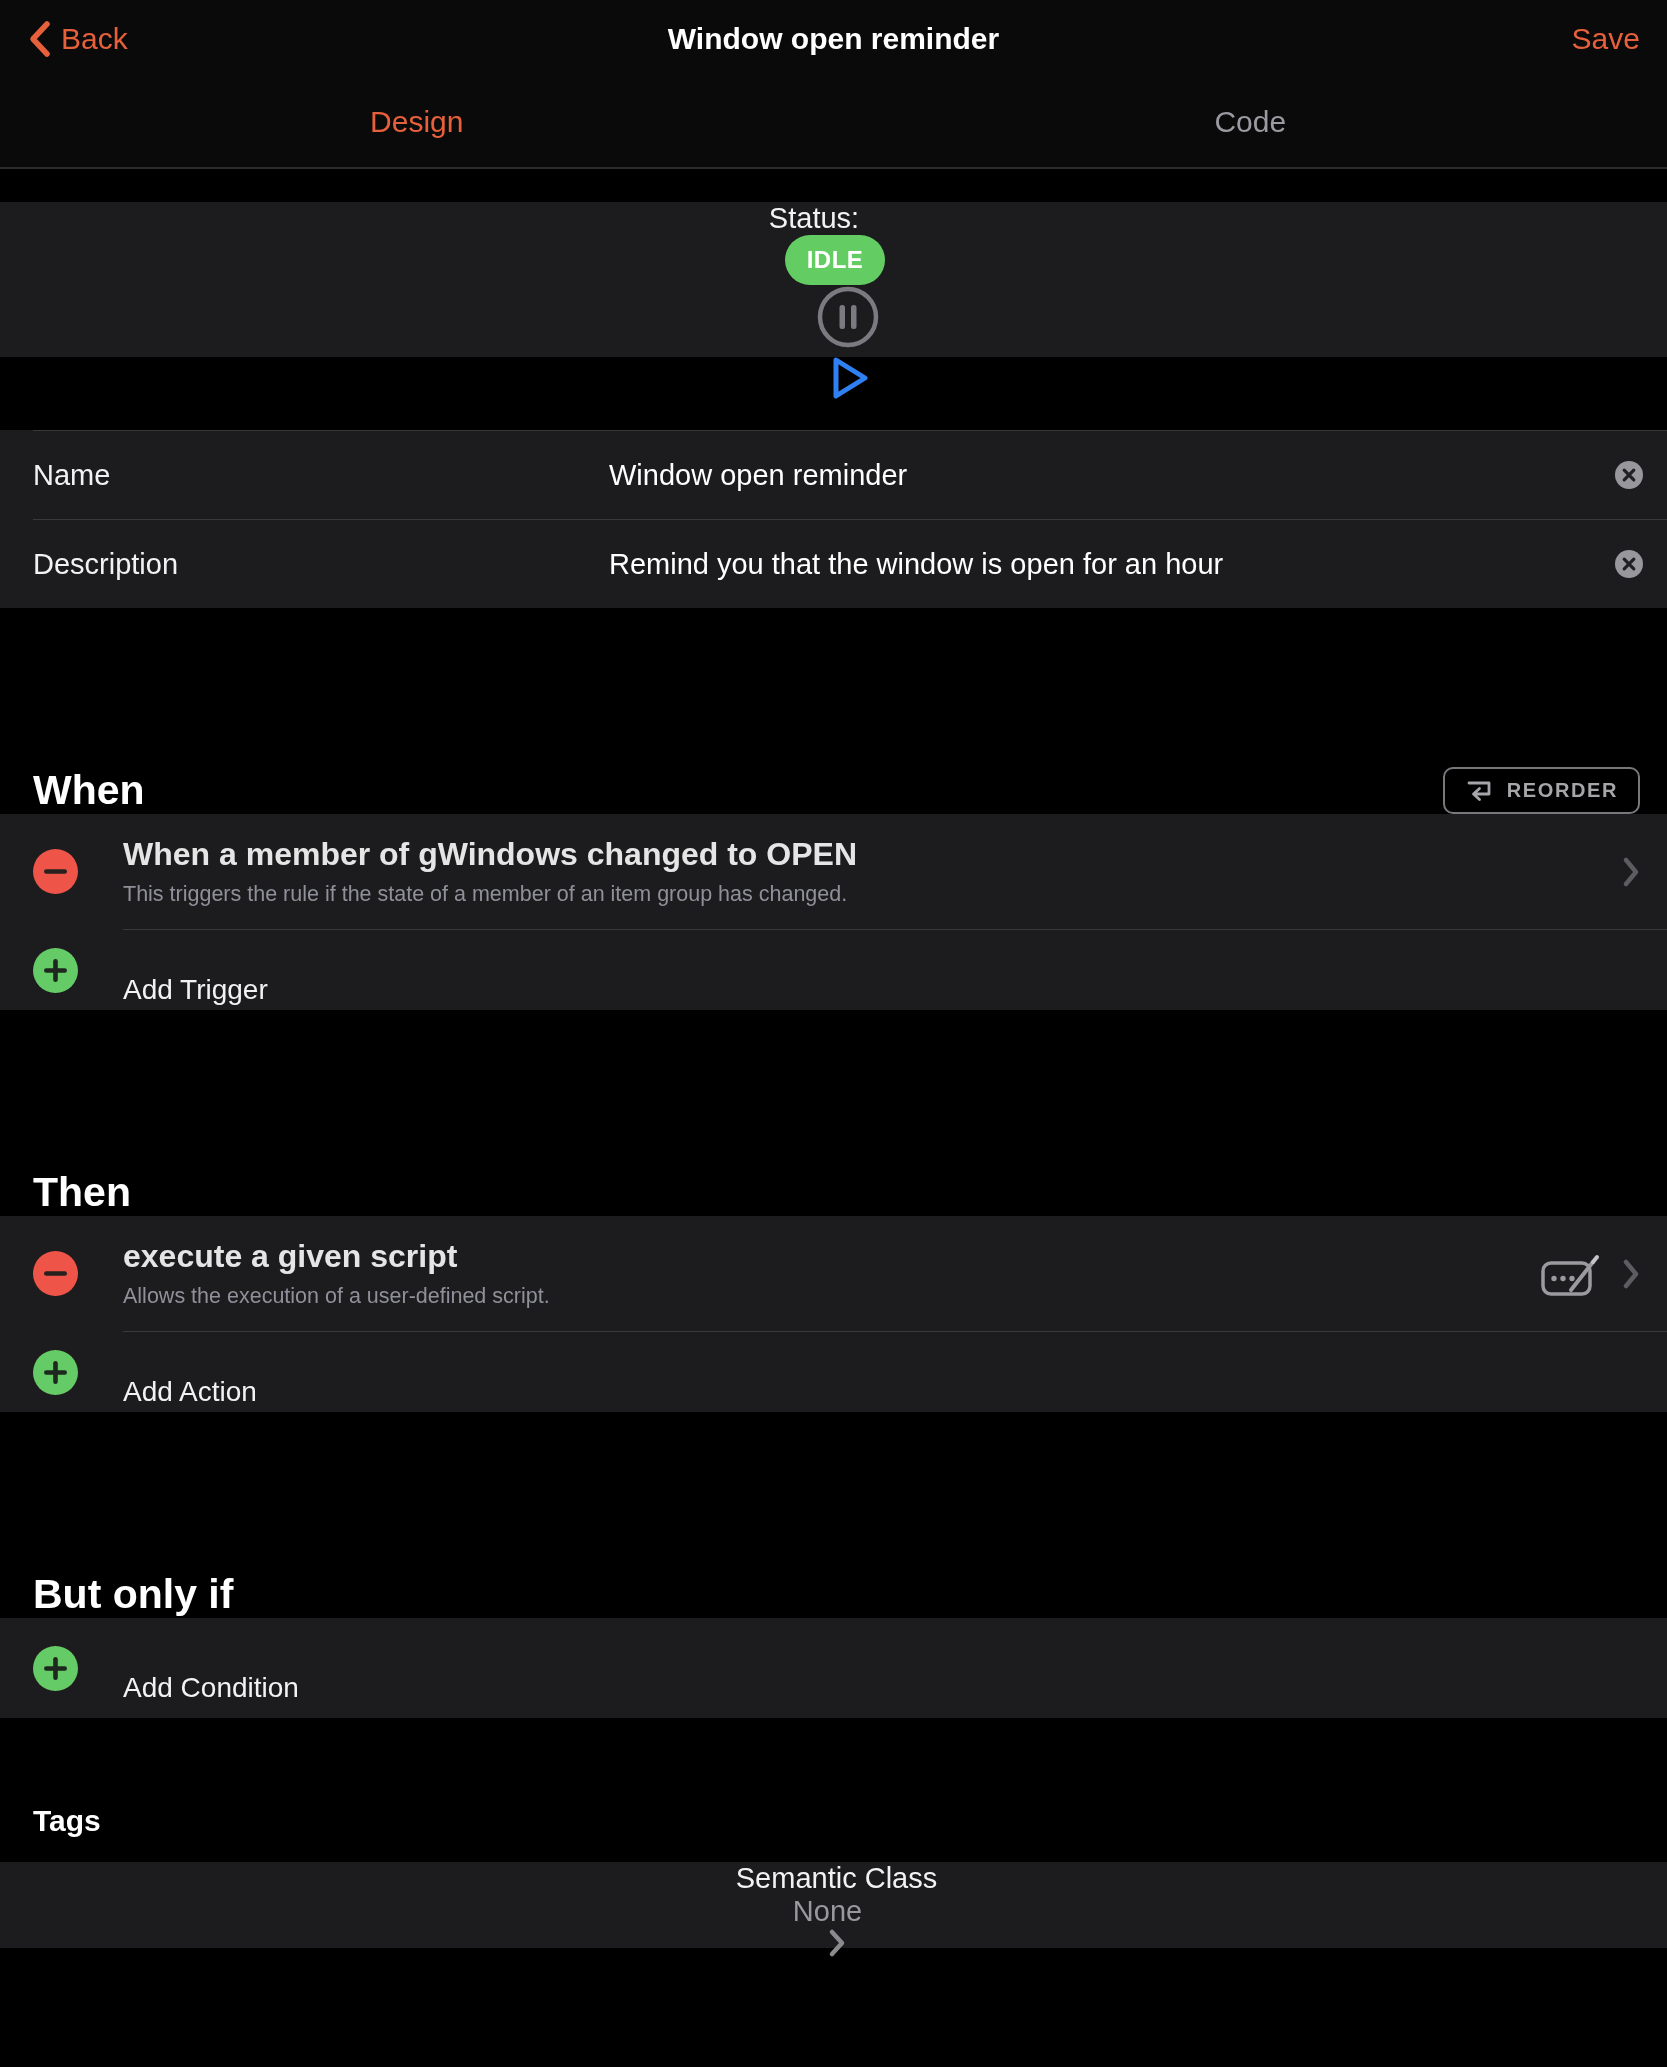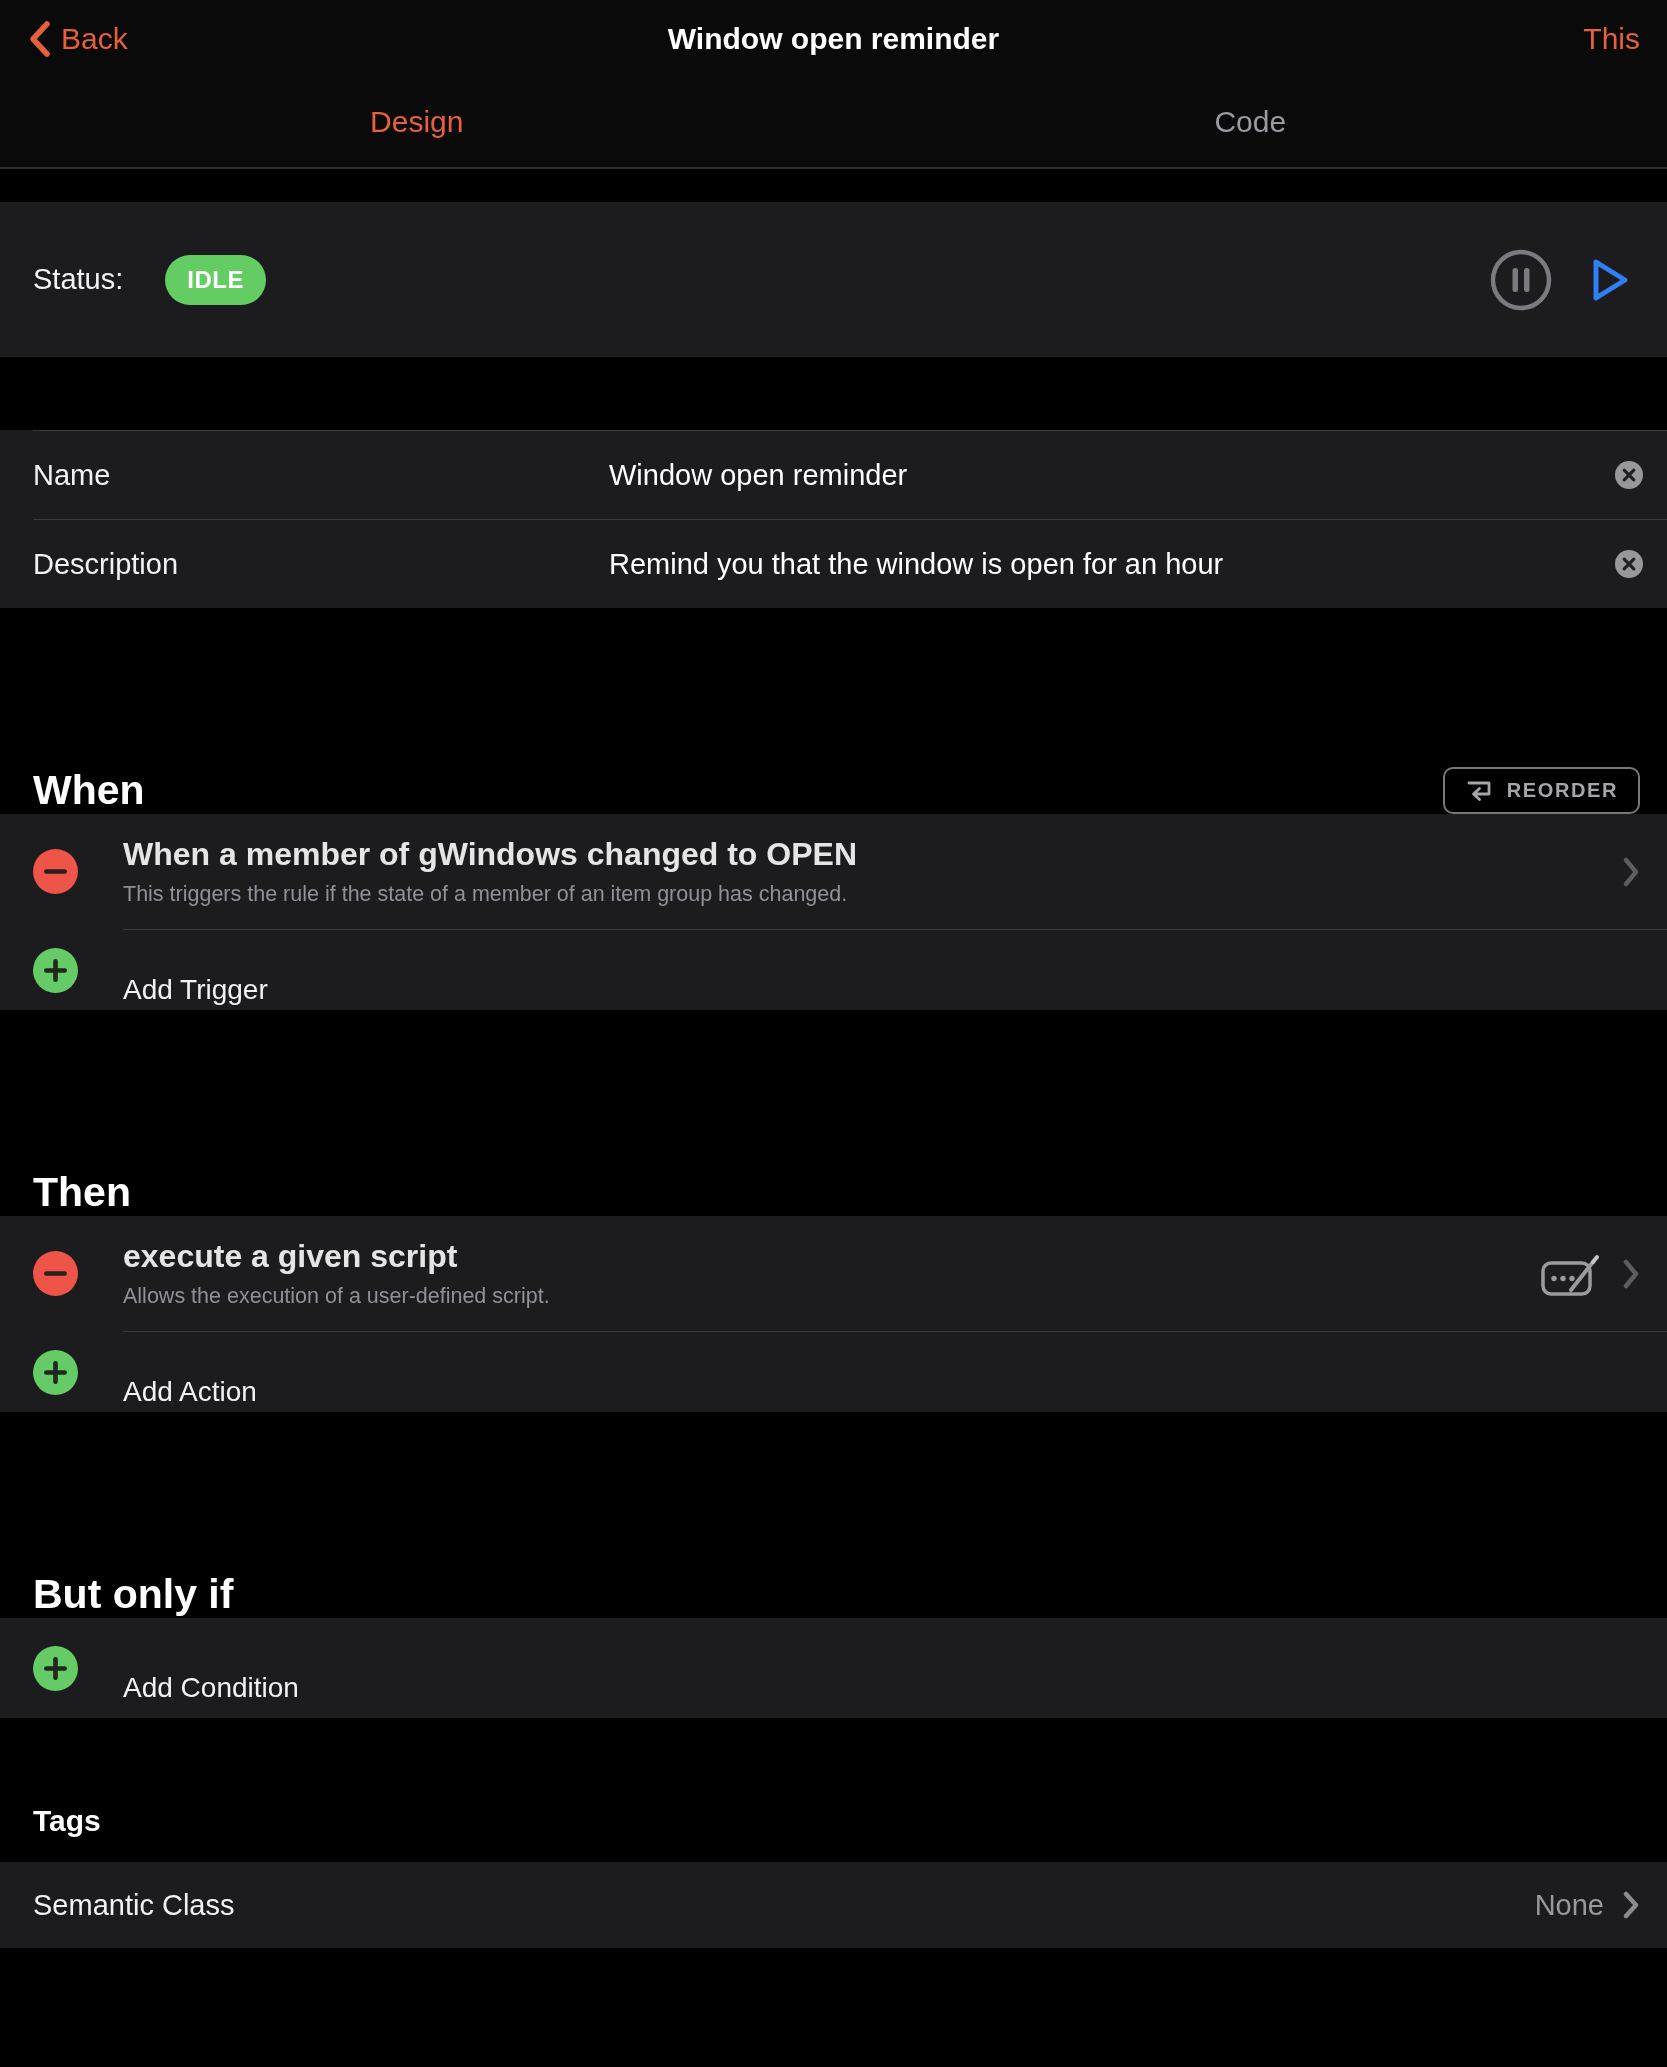--- a/index.html
+++ b/index.html
@@ -15,21 +15,21 @@
   .nav-title { font-size: 30px; font-weight: 700; color: #fff; white-space: nowrap; }
 
   .tabbar { height: 92px; display: flex; background: #0a0a0a; border-bottom: 2px solid #2c2c2e; }
   .tab { flex: 1; display: flex; align-items: center; justify-content: center; font-size: 30px; cursor: pointer; }
   .tab.active { color: #e5603b; }
   .tab.inactive { color: #9a9aa2; }
 
   .gap33 { height: 33px; } .gap73 { height: 73px; }
 
   
-  .card { background: #1c1c1e; }
+  .card { background: #1c1c1e; flex-direction: column; }
   .status-row { height: 155px; display: flex; align-items: center; padding: 0 30px 0 33px; }
   .status-label { font-size: 29px; margin-right: 42px; }
   .status-badge { background: #63cd64; color: #fff; font-size: 24px; font-weight: 600;
     padding: 11px 22px; border-radius: 29px; letter-spacing: .5px; }
   .status-spacer { flex: 1; }
   .icon-btn { background: none; border: none; padding: 0; margin-left: 26px; cursor: pointer; display: flex; align-items: center; }
 
   .form-row { height: 88px; display: flex; align-items: center; padding: 0 24px 0 33px; }
   .form-label { width: 576px; font-size: 29px; color: #f2f2f4; }
   .form-value { flex: 1; font-size: 29px; color: #fff; white-space: nowrap; overflow: hidden; }
@@ -74,21 +74,21 @@
       <span style="display:flex">
         <svg width="24" height="38" viewBox="0 0 24 38">
             <path d="M20 4 L6 19 L20 34" fill="none" stroke="#e5603b" stroke-width="5.5" stroke-linecap="round" stroke-linejoin="round"></path>
           </svg>
       </span>
       <span>Back</span>
     </div>
   </div>
   <div class="nav-title">Window open reminder</div>
   <div class="nav-side right">
-    <span class="save-btn">This</span>
+    <span class="save-btn">Save</span>
   </div>
 </header>
 
 <nav class="tabbar">
   <div class="tab active">Design</div>
   <div class="tab inactive">Code</div>
 </nav>
 
 <div class="gap33"></div>
 

